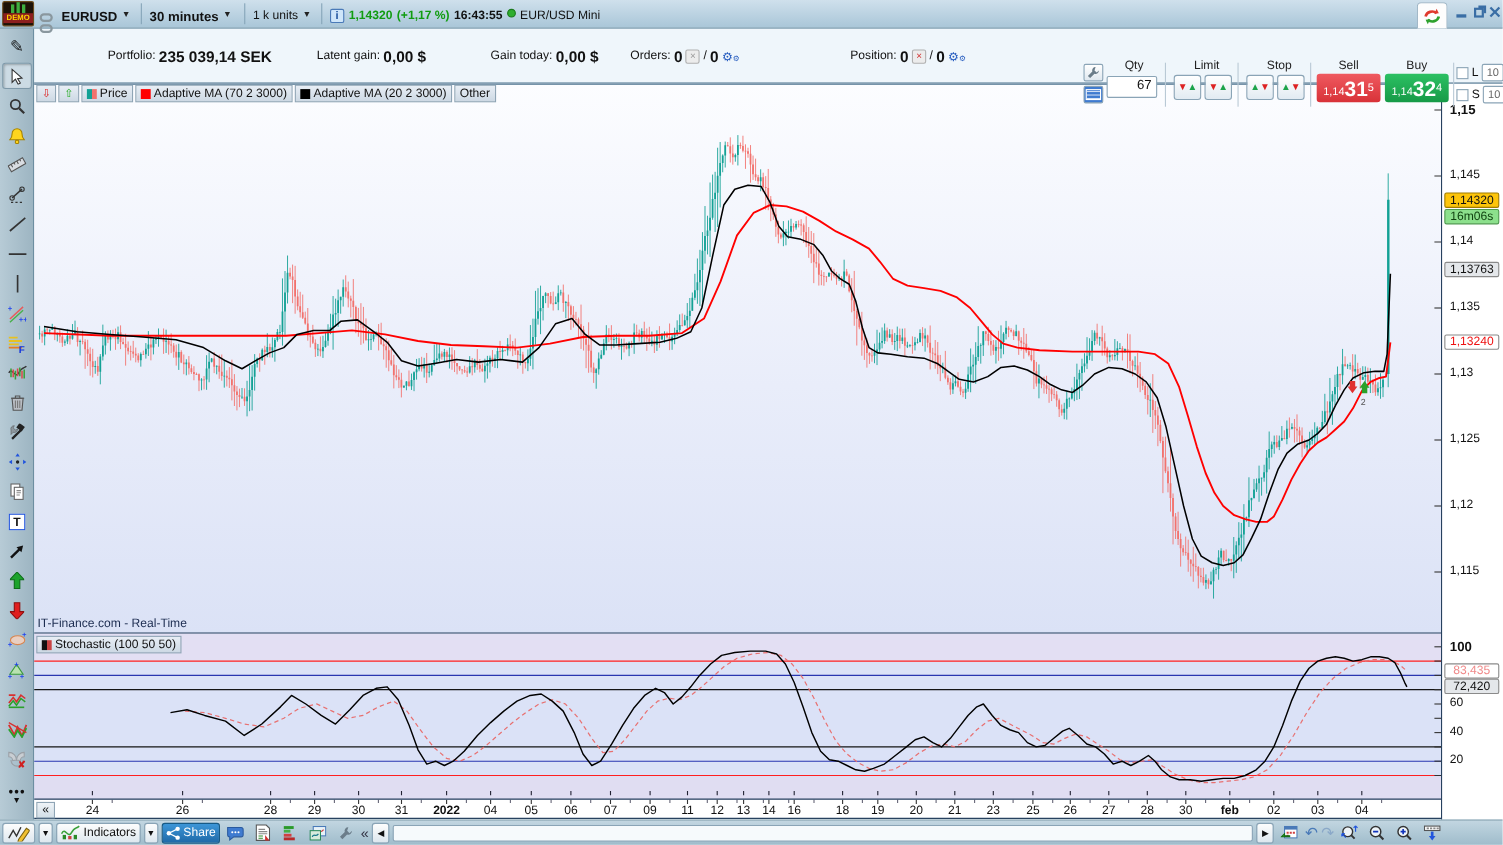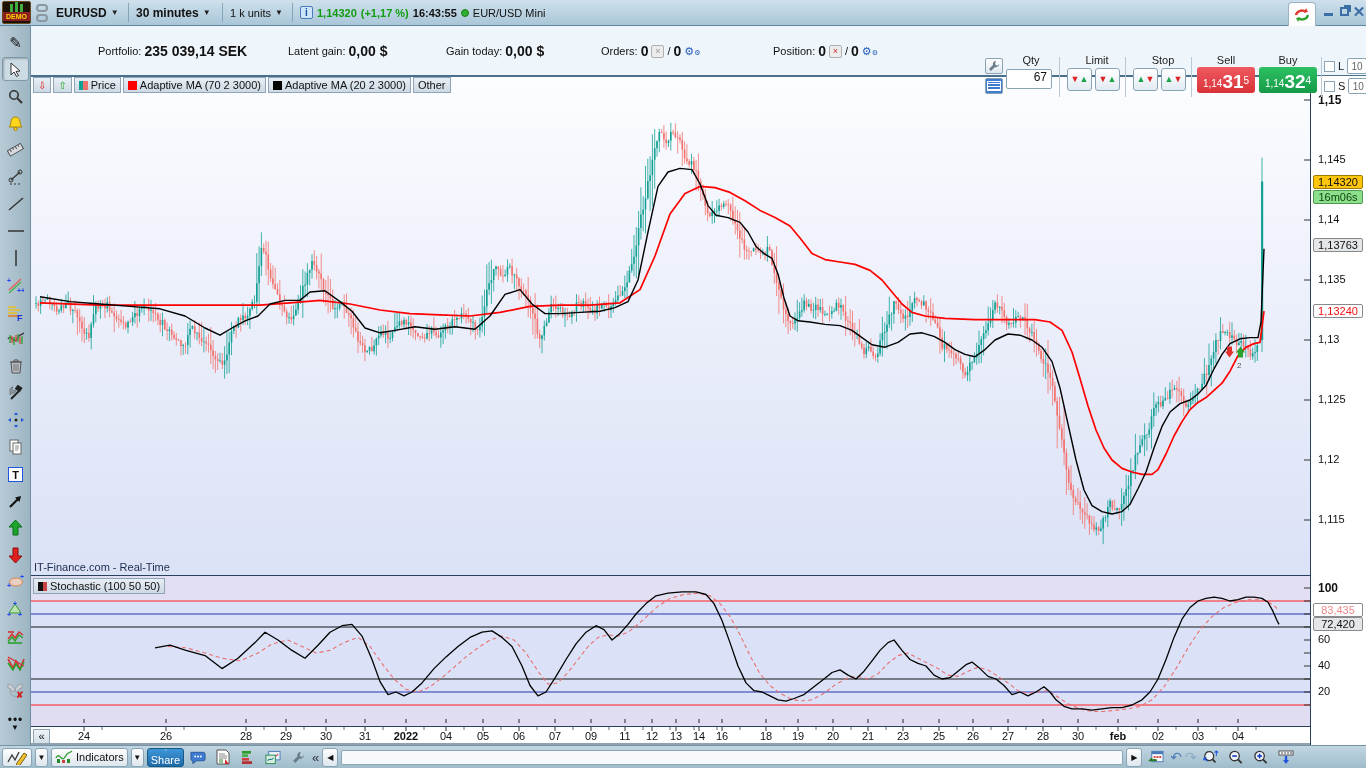--- a/index.html
+++ b/index.html
@@ -1,21 +1,21 @@
 <!DOCTYPE html>
 <html><head>
 <meta charset="utf-8">
 <style>
   * { margin:0; padding:0; box-sizing:border-box; }
   html,body { width:1366px; height:768px; overflow:hidden;
     font-family:"Liberation Sans", sans-serif; font-size:11px; color:#111; }
   
   #titlebar { position:absolute; left:0; top:0; width:1366px; height:26px;
     background:linear-gradient(#cfe0ec,#a9c6d8); border-bottom:1px solid #5f87a0; z-index:5;}
-  .tb-item { position:absolute; top:0; height:25px; display:flex; align-items:center; gap:4px; }
+  .tb-item { position:absolute; top:8px; height:25px; display:flex; align-items:flex-start; gap:4px; }
   .tb-sep { position:absolute; top:3px; width:1px; height:19px; background:#86a5b8; }
   #demo-badge { position:absolute; left:2px; top:1px; width:29px; height:23px; background:#1d1208;
     border:1px solid #6b4a1c; border-radius:2px; display:flex; flex-direction:column; align-items:center; }
   #demo-badge .candles { display:flex; gap:2px; margin-top:2px; }
   #demo-badge .candles i { width:3px; height:8px; background:#3fae3f; display:block; }
   #demo-badge .candles i:nth-child(2){ height:10px; margin-top:-2px;}
   #demo-badge .demo-txt { font-size:7px; font-weight:bold; color:#ffd400; background:#8c1f1f;
     width:100%; text-align:center; line-height:9px; }
   .link-icon { width:12px; height:8px; border:2px solid #8a979e; border-radius:4px; }
   .dd-arrow { font-size:8px; color:#222; }
@@ -92,21 +92,21 @@
   .axis-tag { position:absolute; left:2px; width:50px; height:14px; font-size:11px; line-height:13px;
     text-align:center; border:1px solid #8a8a8a; border-radius:2px; background:#fff; }
   
   #bottom-bar { position:absolute; left:0; top:745px; width:1366px; height:23px;
     background:linear-gradient(#c2d6e1,#9fbccb); border-top:1px solid #7395a8; z-index:5;
     display:flex; align-items:center; gap:3px; padding:0 2px;}
   .bb-btn { height:19px; background:linear-gradient(#fdfdfd,#dde7ee); border:1px solid #8aa4b6;
     border-radius:3px; display:flex; align-items:center; gap:3px; padding:0 3px; font-size:11px; }
   .bb-btn.icon-only { width:22px; justify-content:center; }
   .bb-btn.flat { background:none; border:none; }
-  #share-btn { background:linear-gradient(#3d96d8,#1f6aa8); border:1px solid #175a86; color:#fff;flex-direction:column; }
+  #share-btn { background:linear-gradient(#3d96d8,#1f6aa8); border:1px solid #175a86; color:#fff; }
   #bb-track { width:782px; height:15px; background:#f6fafc; border:1px solid #8aa4b6; border-radius:2px; }
   .bb-blue { color:#4a7ab8; font-size:14px; }
   svg text { font-family:"Liberation Sans", sans-serif; }
 </style>
 </head>
 <body>
 
 <div id="titlebar">
   <div id="demo-badge">
     <span class="candles">
@@ -162,21 +162,21 @@
     <b>235 039,14 SEK</b>
   </div>
   <div class="acct-item" style="left:257px;">
     <span>Latent gain:</span>
     <b>0,00 $</b>
   </div>
   <div class="acct-item" style="left:415px;">
     <span>Gain today:</span>
     <b>0,00 $</b>
   </div>
-  <div class="acct-item" style="left:570px;justify-content:center;">
+  <div class="acct-item" style="left:542px;justify-content:center;">
     <span>Orders:</span>
     <b>0</b>
     <span class="mini-btn">×</span>
     <span>/</span>
     <b>0</b>
     <span class="gear">⚙<small style="font-size:7px;">⚙</small></span>
   </div>
   <div class="acct-item" style="left:742px;">
     <span>Position:</span>
     <b>0</b>

